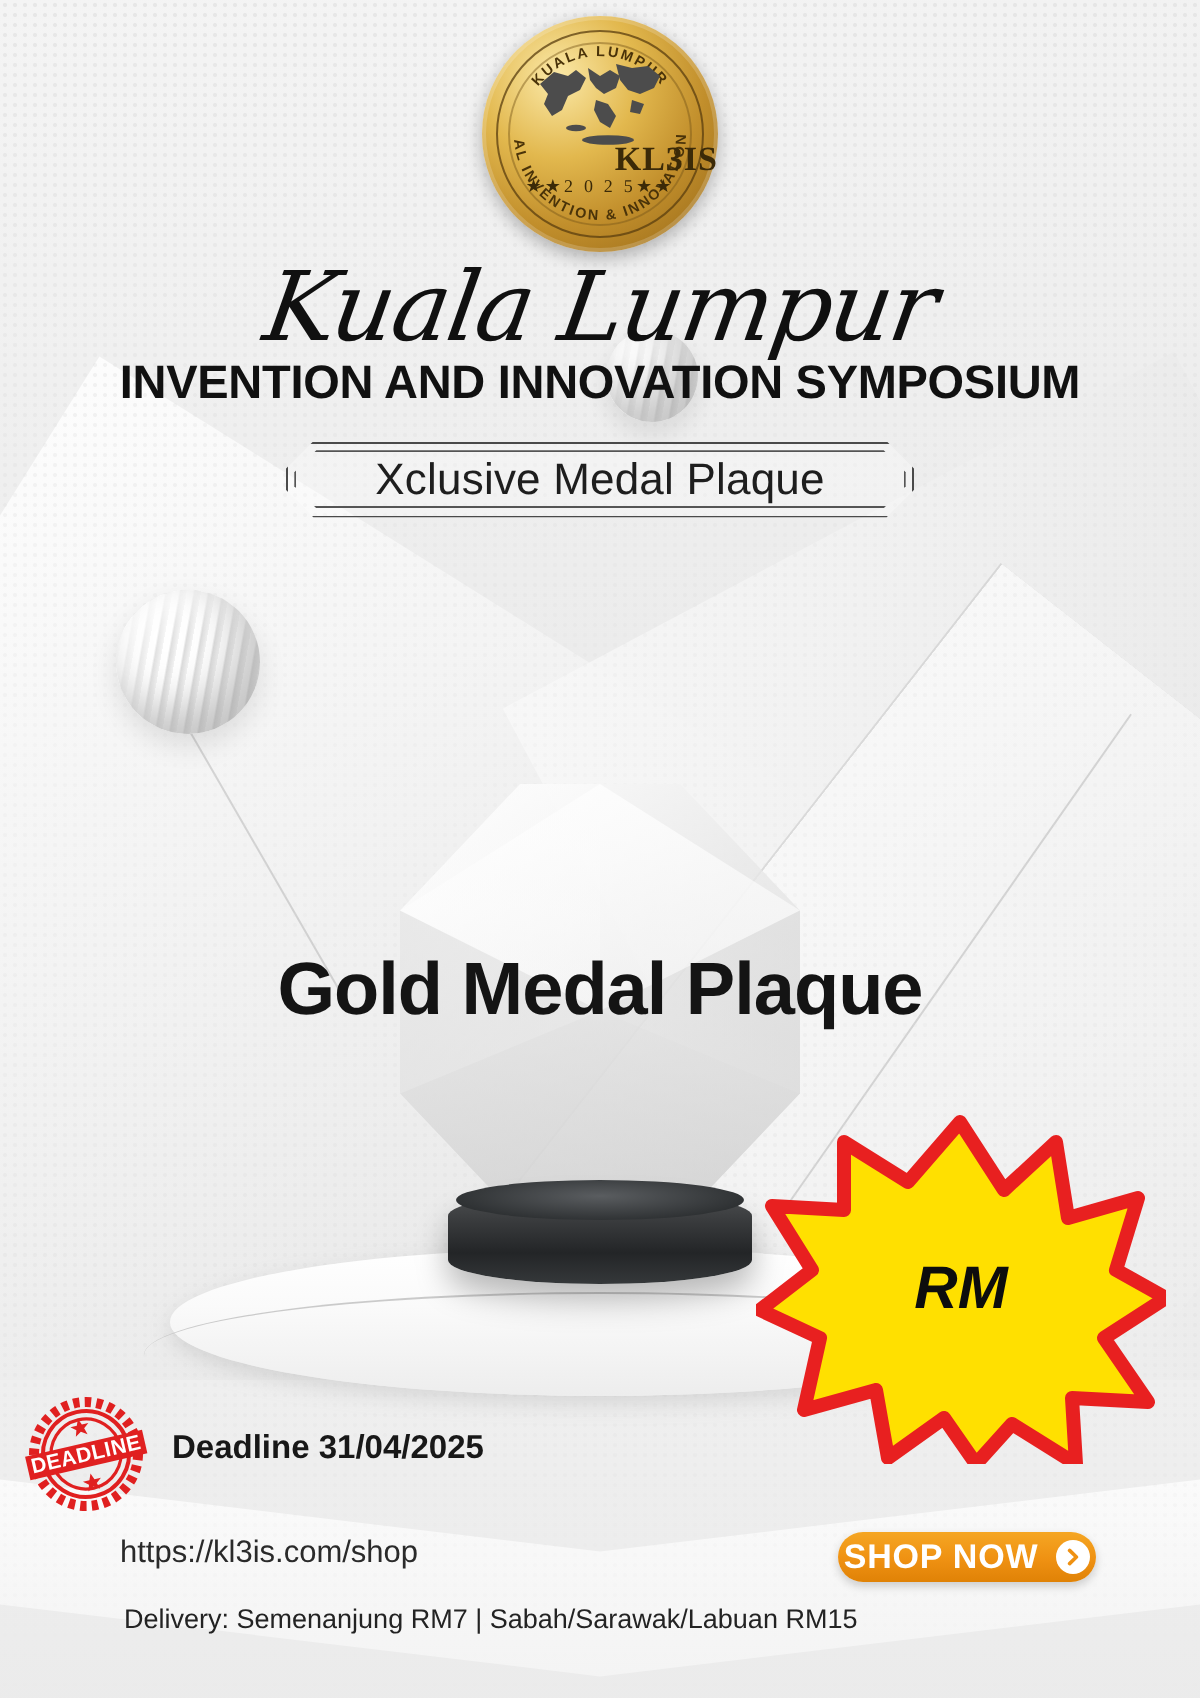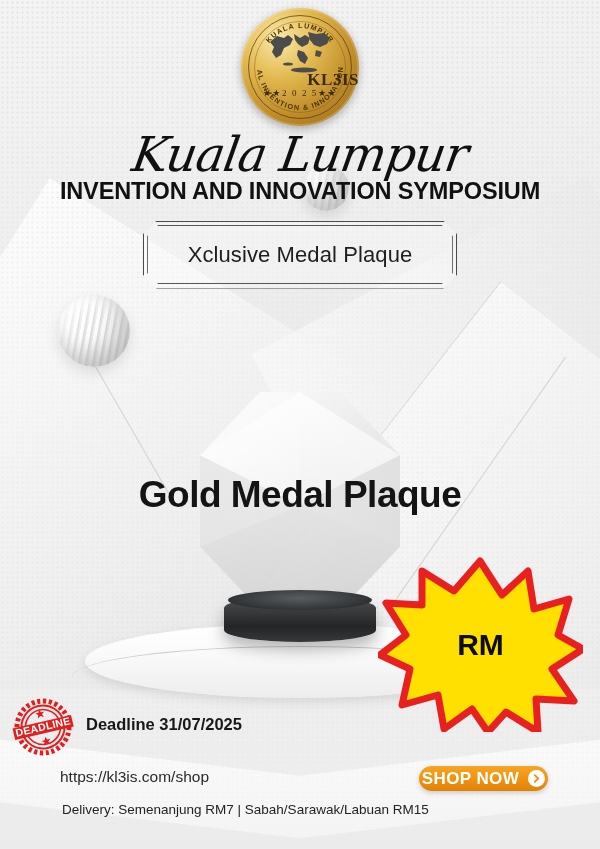--- a/index.html
+++ b/index.html
@@ -183,21 +183,21 @@
     font-weight: 700;
     color: #111111;
     letter-spacing: -.15px;
     white-space: nowrap;
   }
 
   .plaque-frame {
     display: inline-block;
     position: relative;
     margin-top: 16px;
-    padding: 20px 44px;
+    padding: 5px 44px;
     border: 1.6px solid #4a4a4a;
     clip-path: polygon(14px 0, calc(100% - 14px) 0, 100% 14px, 100% calc(100% - 14px), calc(100% - 14px) 100%, 14px 100%, 0 calc(100% - 14px), 0 14px);
     background: rgba(255,255,255,.30);
   }
   .plaque-frame::before {
     content: "";
     position: absolute;
     inset: 3.5px;
     border: 1.2px solid #555555;
     clip-path: polygon(11px 0, calc(100% - 11px) 0, 100% 11px, 100% calc(100% - 11px), calc(100% - 11px) 100%, 11px 100%, 0 calc(100% - 11px), 0 11px);
@@ -310,20 +310,21 @@
   }
   .burst svg { display: block; width: 100%; height: 100%; }
   .burst-text {
     position: absolute;
     inset: 0;
     display: flex;
     flex-direction: column;
     align-items: center;
     justify-content: center;
     gap: 5px;
+    font-style: italic;
   }
   .burst-cur { font-size: 30px; font-weight: 700; color: #0d0d0d; line-height: 1; }
   .burst-amt { font-size: 33px; font-weight: 700; color: #0d0d0d; line-height: 1.05; }
 
   
   .stamp {
     position: absolute;
     left: 10px; top: 697px;
     width: 66px; height: 60px;
     z-index: 6;
@@ -478,21 +479,21 @@
           <polygon points="33,12 34.3,15.2 37.6,15.2 35,17.3 36,20.5 33,18.6 30,20.5 31,17.3 28.4,15.2 31.7,15.2"></polygon>
           <polygon points="33,40 34.3,43.2 37.6,43.2 35,45.3 36,48.5 33,46.6 30,48.5 31,45.3 28.4,43.2 31.7,43.2"></polygon>
           <polygon points="19,26 20,28.4 22.6,28.4 20.5,30 21.3,32.4 19,30.9 16.7,32.4 17.5,30 15.4,28.4 18,28.4"></polygon>
           <polygon points="47,26 48,28.4 50.6,28.4 48.5,30 49.3,32.4 47,30.9 44.7,32.4 45.5,30 43.4,28.4 46,28.4"></polygon>
         </g>
         <rect x="3" y="24.5" width="60" height="12" fill="#e02020"></rect>
         <text x="33" y="33.6" text-anchor="middle" fill="#ffffff" font-family="Liberation Sans, sans-serif" font-size="10.5" font-weight="bold" letter-spacing="0.3">DEADLINE</text>
       </g>
     </svg>
   </div>
-  <div class="deadline-text">Deadline 31/07/2025</div>
+  <div class="deadline-text">Deadline 31/04/2025</div>
 
   <div class="url-text">https://kl3is.com/shop</div>
   <div class="delivery-text">Delivery: Semenanjung RM7 | Sabah/Sarawak/Labuan RM15</div>
 
   <div class="shop-btn">
     <span class="shop-label">SHOP NOW</span>
     <span class="shop-arrow">
       <svg width="9" height="9" viewBox="0 0 9 9">
         <path d="M2.8 1.2 L6.2 4.5 L2.8 7.8" fill="none" stroke="#ef9112" stroke-width="1.8" stroke-linecap="round" stroke-linejoin="round"></path>
       </svg>

